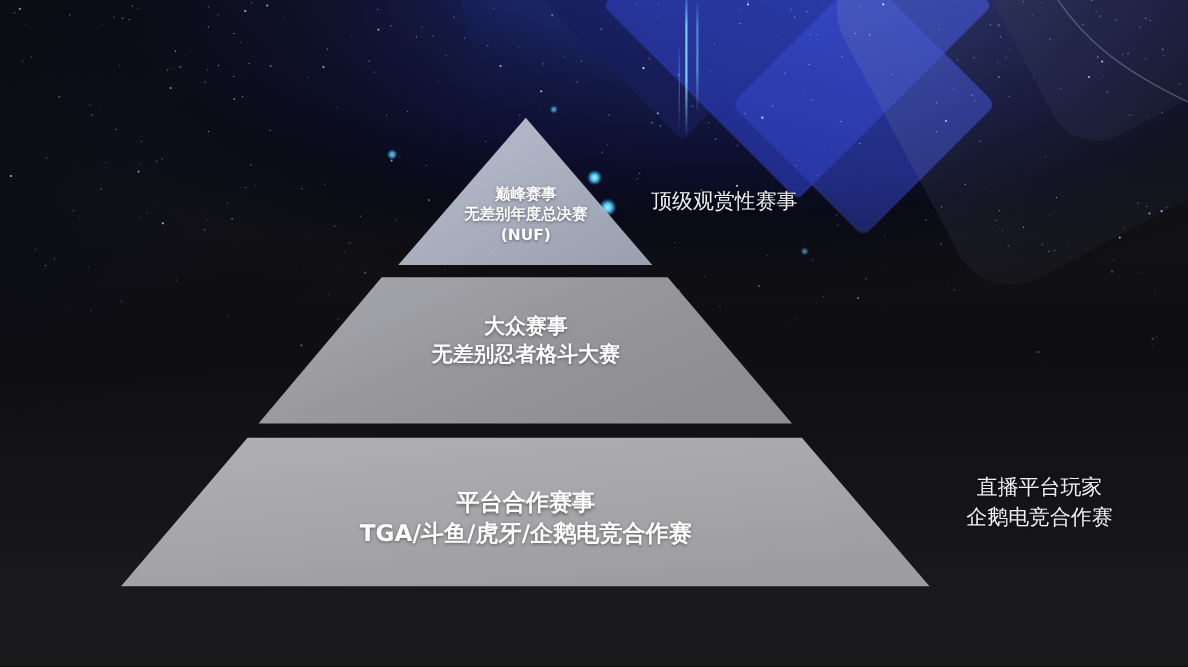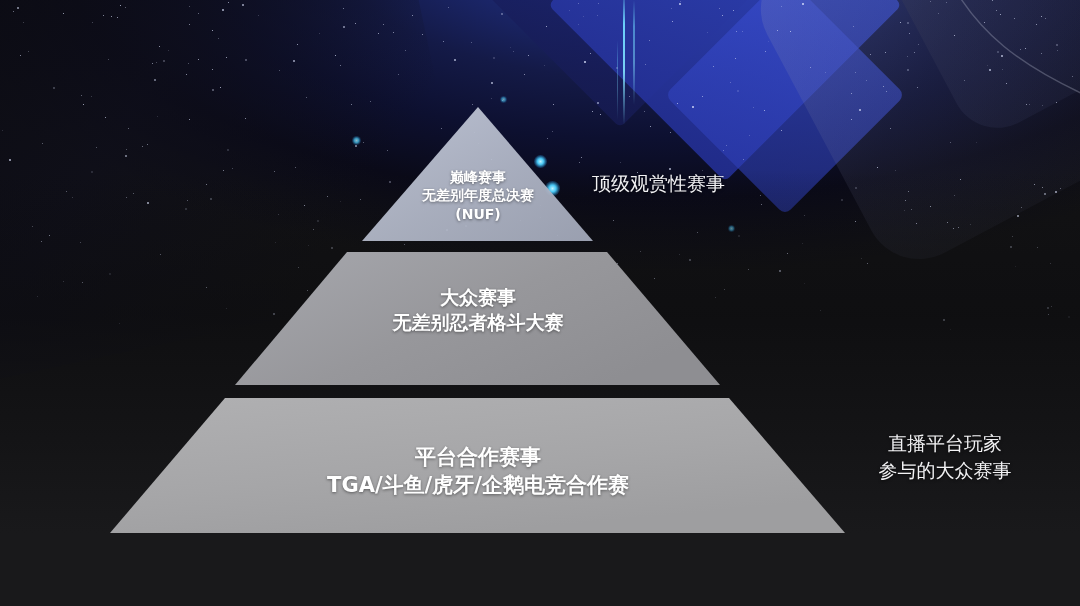--- a/index.html
+++ b/index.html
@@ -579,16 +579,16 @@
   <div class="tier-label tier3-label">
     <span>平台合作赛事</span><br>
     <span>TGA/斗鱼/虎牙/企鹅电竞合作赛</span>
   </div>
 
   <div class="side-note note-1">
     <span>顶级观赏性赛事</span>
   </div>
   <div class="side-note note-3">
     <span>直播平台玩家</span><br>
-    <span>参与的大众赛事</span>
+    <span>企鹅电竞合作赛</span>
   </div>
 
 </div>
 
 </body></html>

